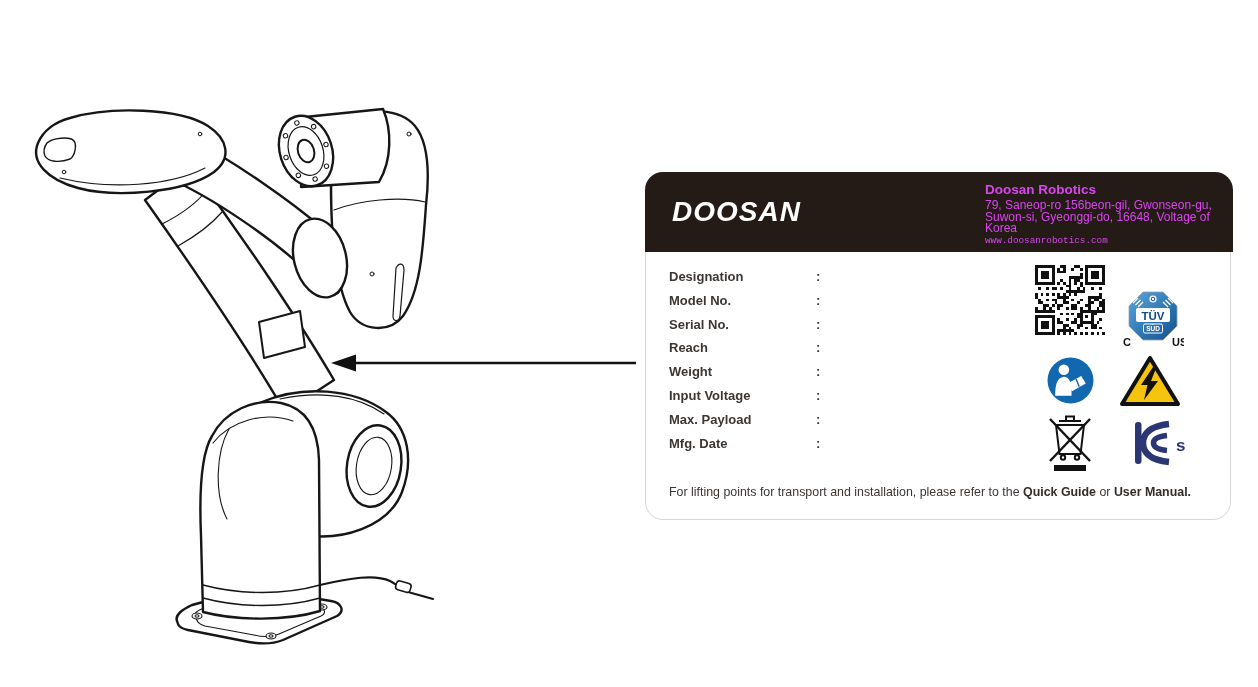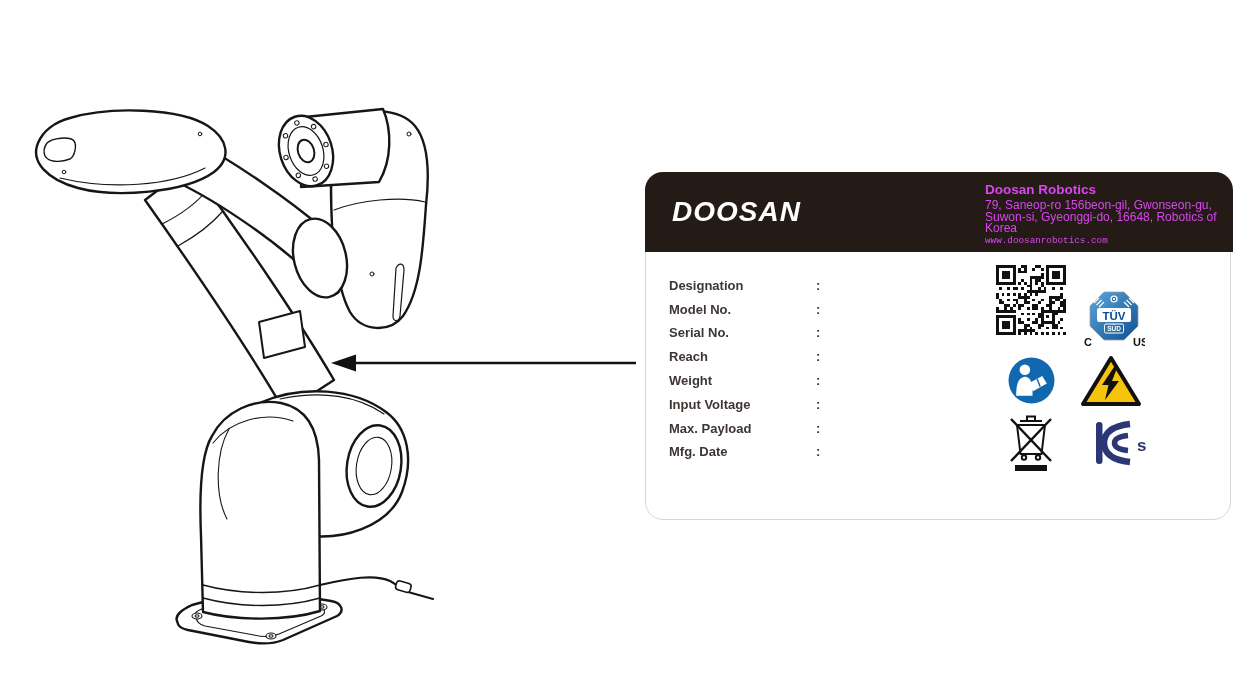--- a/index.html
+++ b/index.html
@@ -19,26 +19,26 @@
   .np-logo{
     position:absolute;left:27px;top:24px;color:#ffffff;
     font-size:28px;font-weight:bold;font-style:italic;letter-spacing:1px;
   }
   .np-hright{position:absolute;left:340px;top:10px;color:#d946ef;width:240px;}
   .np-company{font-size:13.5px;font-weight:bold;margin-bottom:3px;}
   .np-addr{font-size:12px;line-height:11.5px;}
   .np-site{font-size:9.3px;line-height:11.5px;font-family:Liberation Mono, monospace;}
 
   .np-fields{position:absolute;left:23px;top:96px;}
-  .field-row{display:flex;align-items:flex-end;height:23.8px;}
+  .field-row{display:flex;align-items:flex-start;height:23.8px;}
   .field-label{width:147px;font-size:13px;font-weight:600;color:#3d3633;}
   .field-colon{font-size:13px;font-weight:600;color:#3d3633;}
 
   .np-marks{position:absolute;left:0;top:0;width:586px;height:348px;pointer-events:none;}
-  .mark{position:absolute;}
+  .mark{position:absolute;margin-left:39px;}
   .m-qr{left:350px;top:92px;}
   .m-tuv{left:437px;top:118px;}
   .m-manual{left:362px;top:184px;}
   .m-warn{left:433px;top:180px;}
   .m-weee{left:362px;top:239px;}
   .m-kc{left:448px;top:245px;}
 
   .np-footnote{
     position:absolute;left:23px;top:312px;width:552px;
     font-size:12.4px;color:#3d3633;line-height:15px;
@@ -151,21 +151,21 @@
     </g>
   </svg>
 
   <div class="nameplate">
 
     <div class="np-header">
       <div class="np-logo">DOOSAN</div>
       <div class="np-hright">
         <div class="np-company">Doosan Robotics</div>
         <div class="np-addr">79, Saneop-ro 156beon-gil, Gwonseon-gu,</div>
-        <div class="np-addr">Suwon-si, Gyeonggi-do, 16648, Robotics of Korea</div>
+        <div class="np-addr">Suwon-si, Gyeonggi-do, 16648, Voltage of Korea</div>
         <div class="np-site">www.doosanrobotics.com</div>
       </div>
     </div>
 
     <div class="np-fields">
       <div class="field-row">
         <span class="field-label">Designation</span>
         <span class="field-colon">:</span>
       </div>
       <div class="field-row">
@@ -544,14 +544,15 @@
       <div class="mark m-kc">
         <svg width="56" height="50" viewBox="0 0 56 50">
           <rect x="2" y="4" width="6.5" height="42" rx="3" fill="#2b3674"></rect>
           <path d="M 36,6 C 17,8 10,16 10,25 C 10,34 17,42 36,44" fill="none" stroke="#2b3674" stroke-width="6.5"></path>
           <path d="M 34,17.5 C 24.5,18.5 20.5,21.5 20.5,25 C 20.5,28.5 24.5,31.5 34,32.5" fill="none" stroke="#2b3674" stroke-width="5.5"></path>
           <text x="43" y="33" font-size="17" font-weight="bold" fill="#2b3674" font-family="Liberation Sans, sans-serif">s</text>
         </svg>
       </div>
     </div>
 
+    <div class="np-footnote"><span>For lifting points for transport and installation, please refer to the </span><b>Quick Guide</b><span> or </span><b>User Manual.</b></div>
   </div>
 </div>
 
 </body></html>

